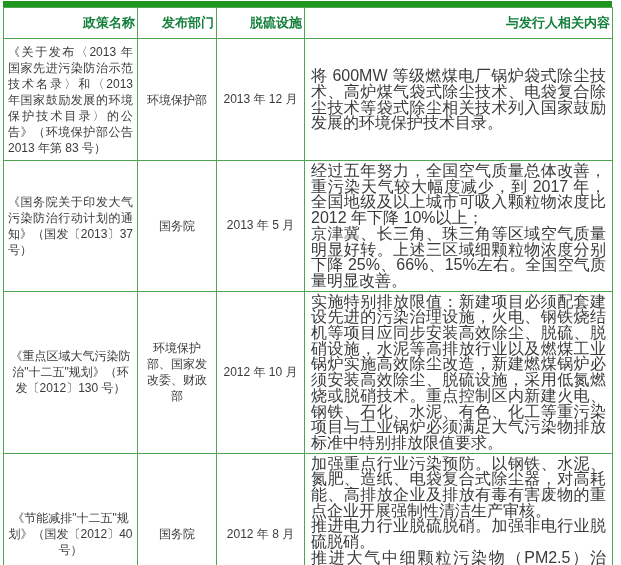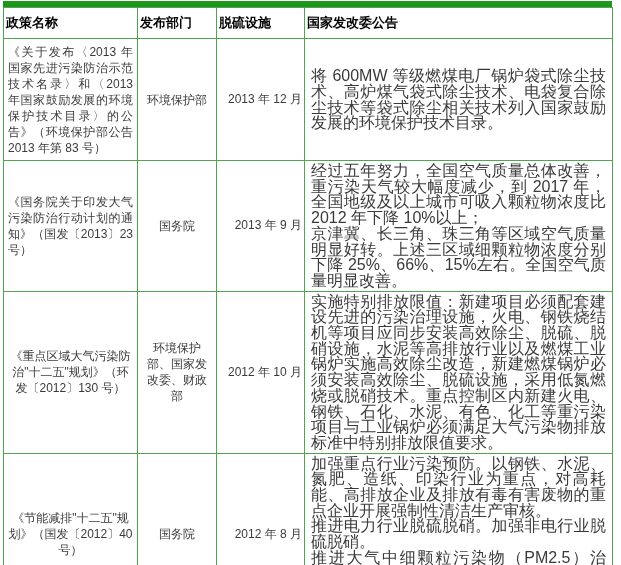--- a/index.html
+++ b/index.html
@@ -28,41 +28,41 @@
   table.policy col.c4 { width: 308px; }
   table.policy th, table.policy td {
     border: 1px solid #50A550;
     vertical-align: middle;
     overflow: hidden;
   }
   table.policy th {
     height: 26px;
     font-size: 13px;
     font-weight: bold;
-    text-align: left;
-    color: #000000;
+    text-align: right;
+    color: #15803d;
     padding: 2px;
   }
   td.name {
     font-size: 12px;
     line-height: 16px;
     padding: 2px 4px;
     text-align: justify;
   }
   td.name.center { text-align: center; }
   td.dept {
     font-size: 12px;
     line-height: 16px;
     text-align: center;
     padding: 2px 4px;
   }
   td.dept.left { text-align: center; }
   td.date {
     font-size: 12px;
-    text-align: right;
+    text-align: center;
     padding: 2px 2px;
     white-space: nowrap;
   }
   td.content {
     font-size: 16px;
     line-height: 15.7px;
     padding: 2px 6px;
     text-align: justify;
   }
   td p { margin: 0; }
@@ -82,40 +82,40 @@
       <col class="c1">
         <col class="c2">
         <col class="c3">
         <col class="c4">
     </colgroup>
     <thead>
       <tr>
         <th>政策名称</th>
         <th>发布部门</th>
         <th>脱硫设施</th>
-        <th>国家发改委公告</th>
+        <th>与发行人相关内容</th>
       </tr>
     </thead>
     <tbody>
       <tr class="r1">
         <td class="name">
             <p>《关于发布〈2013 年国家先进污染防治示范技术名录〉和〈2013 年国家鼓励发展的环境保护技术目录〉的公告》（环境保护部公告 2013 年第 83 号）</p>
           </td>
         <td class="dept">环境保护部</td>
         <td class="date">2013 年 12 月</td>
         <td class="content">
           <p>将 600MW 等级燃煤电厂锅炉袋式除尘技术、高炉煤气袋式除尘技术、电袋复合除尘技术等袋式除尘相关技术列入国家鼓励发展的环境保护技术目录。</p>
         </td>
       </tr>
       <tr class="r2">
         <td class="name">
-            <p>《国务院关于印发大气污染防治行动计划的通知》（国发〔2013〕23 号）</p>
+            <p>《国务院关于印发大气污染防治行动计划的通知》（国发〔2013〕37 号）</p>
           </td>
         <td class="dept">国务院</td>
-        <td class="date">2013 年 9 月</td>
+        <td class="date">2013 年 5 月</td>
         <td class="content">
           <p>经过五年努力，全国空气质量总体改善，重污染天气较大幅度减少，到 2017 年，全国地级及以上城市可吸入颗粒物浓度比 2012 年下降 10%以上；</p>
           <p>京津冀、长三角、珠三角等区域空气质量明显好转。上述三区域细颗粒物浓度分别下降 25%、66%、15%左右。全国空气质量明显改善。</p>
         </td>
       </tr>
       <tr class="r4">
         <td class="name center">
             <p>《重点区域大气污染防治"十二五"规划》（环发〔2012〕130 号）</p>
           </td>
         <td class="dept left">环境保护部、国家发改委、财政部</td>
@@ -124,20 +124,20 @@
           <p>实施特别排放限值：新建项目必须配套建设先进的污染治理设施，火电、钢铁烧结机等项目应同步安装高效除尘、脱硫、脱硝设施，水泥等高排放行业以及燃煤工业锅炉实施高效除尘改造，新建燃煤锅炉必须安装高效除尘、脱硫设施，采用低氮燃烧或脱硝技术。重点控制区内新建火电、钢铁、石化、水泥、有色、化工等重污染项目与工业锅炉必须满足大气污染物排放标准中特别排放限值要求。</p>
         </td>
       </tr>
       <tr class="r5">
         <td class="name center">
             <p>《节能减排"十二五"规划》（国发〔2012〕40 号）</p>
           </td>
         <td class="dept">国务院</td>
         <td class="date">2012 年 8 月</td>
         <td class="content">
-          <p>加强重点行业污染预防。以钢铁、水泥、氮肥、造纸、印染行业为重点，对高耗能、高排放企业及排放有毒有害废物的重点企业开展强制性清洁生产审核。</p>
+          <p>加强重点行业污染预防。以钢铁、水泥、氮肥、造纸、电袋复合式除尘器，对高耗能、高排放企业及排放有毒有害废物的重点企业开展强制性清洁生产审核。</p>
           <p>推进电力行业脱硫脱硝。加强非电行业脱硫脱硝。</p>
           <p>推进大气中细颗粒污染物（PM2.5）治理。加大工业烟粉尘污染防治力度，对火电、钢铁、水泥等高排放行业以及燃煤工业锅炉实施高效除尘改造。</p>
         </td>
       </tr>
     </tbody>
   </table>
 </div>
 
 </body></html>

